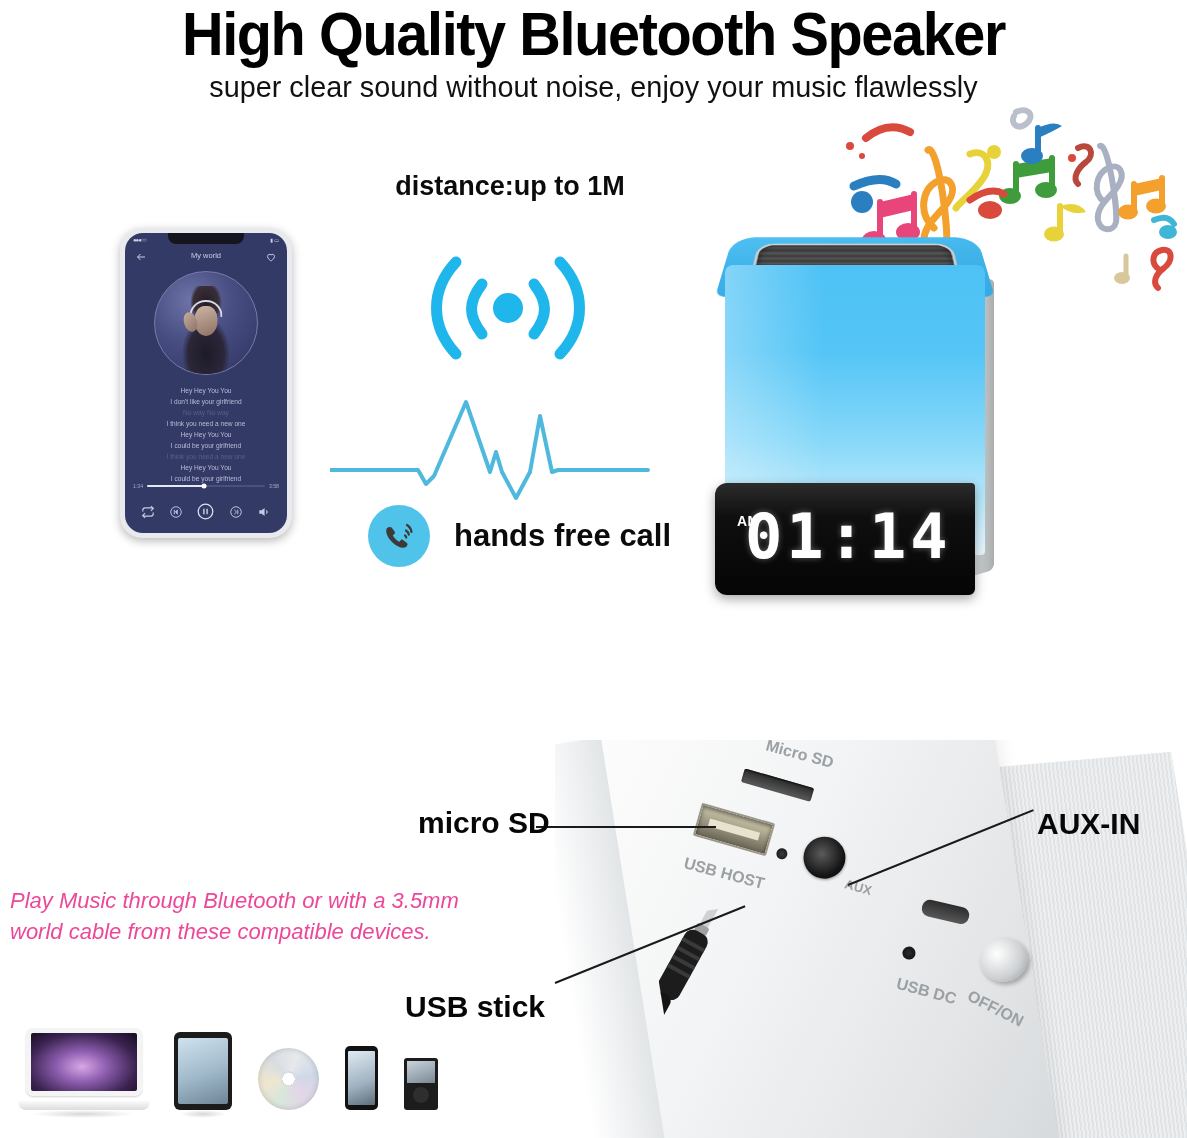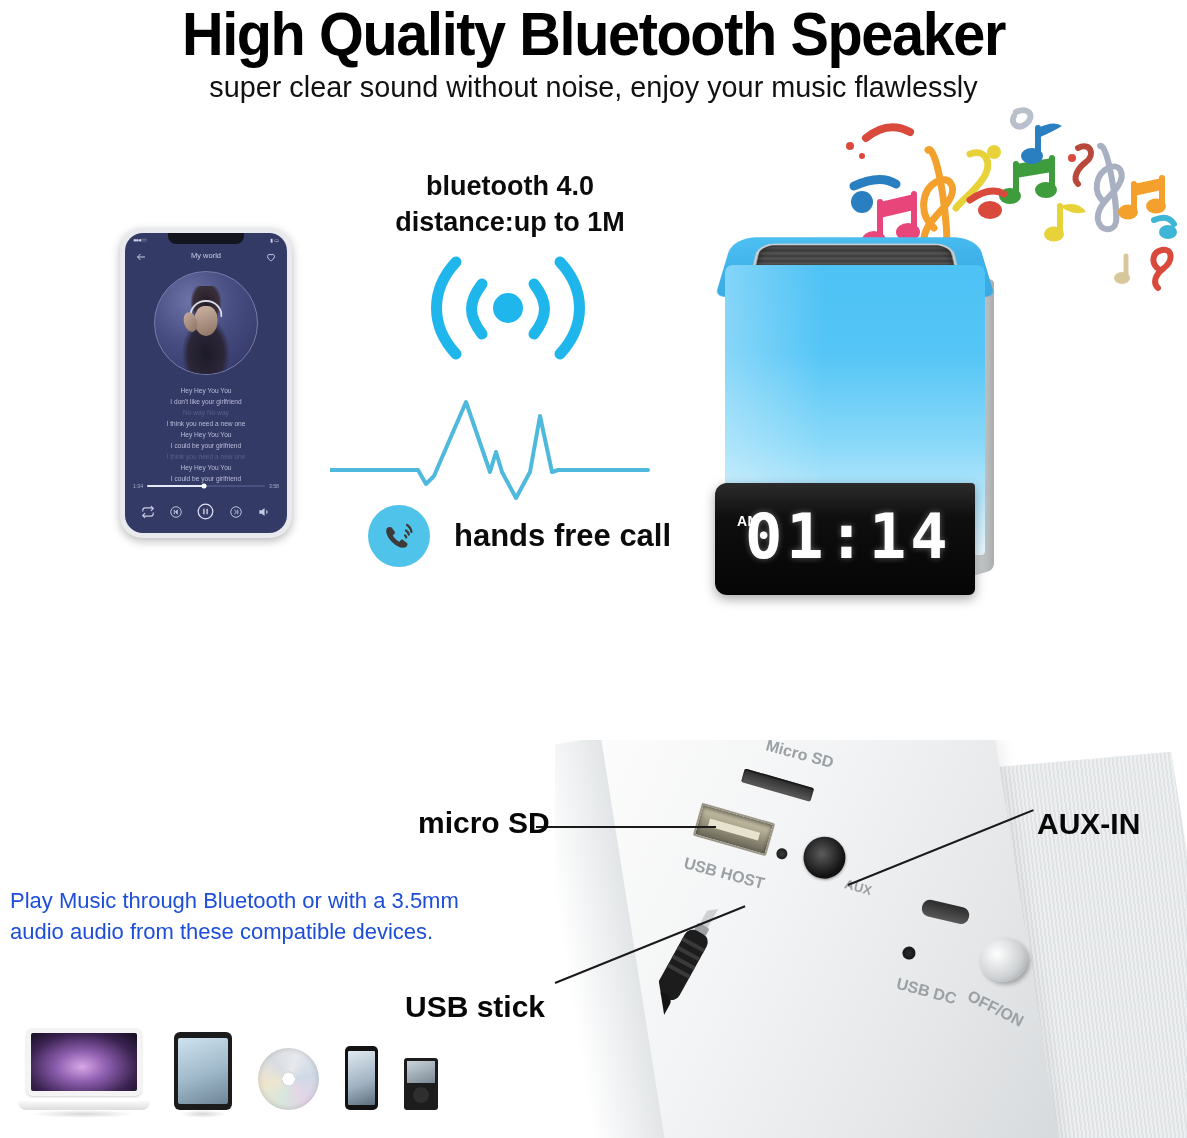--- a/index.html
+++ b/index.html
@@ -263,21 +263,21 @@
   .callout-line { position: absolute; background: #1a1a1a; height: 2px; transform-origin: left center; }
   .callout {
     position: absolute; font-weight: bold; font-size: 30px; color: #070707; white-space: nowrap;
   }
   .co-sd   { left: 418px; top: 806px; }
   .co-usb  { left: 405px; top: 990px; }
   .co-aux  { left: 1037px; top: 807px; }
 
   .bodytext {
     position: absolute; left: 10px; top: 885px; width: 470px;
-    font-size: 22px; line-height: 31px; color: #1d4ed8;
+    font-size: 22px; line-height: 31px; color: #ec4899; font-style: italic;
   }
   .devices {
     position: absolute; left: 18px; top: 1000px; width: 420px; height: 110px;
     display: flex; align-items: flex-end; gap: 26px;
   }
   .laptop { position: relative; width: 132px; height: 82px; }
   .laptop-lid {
     position: absolute; left: 8px; top: 0; width: 116px; height: 68px;
     background: #f4f4f4; border-radius: 7px; padding: 5px;
     box-shadow: 0 1px 2px rgba(0,0,0,.18);
@@ -408,21 +408,20 @@
           <svg viewBox="0 0 24 24" width="14" height="14" fill="#c7cae2">
             <path d="M4 9v6h4l5 4V5L8 9H4z"></path>
             <path d="M16 9.2a4 4 0 0 1 0 5.6" fill="none" stroke="#c7cae2" stroke-width="1.8"></path>
           </svg>
         </span>
       </div>
     </div>
   </div>
 
   <div class="bt-text">
-    <div>bluetooth 4.0</div>
     <div>distance:up to 1M</div>
   </div>
 
   <div class="bt-waves">
     <svg viewBox="0 0 180 115" width="180" height="115" fill="none" stroke="#1fb6ec" stroke-width="11" stroke-linecap="round">
       <path d="M38 12 C12 40, 12 76, 38 104"></path>
       <path d="M64 34 C50 52, 50 66, 64 84"></path>
       <path d="M116 34 C130 52, 130 66, 116 84"></path>
       <path d="M142 12 C168 40, 168 76, 142 104"></path>
       <circle cx="90" cy="58" r="15" fill="#1fb6ec" stroke="none"></circle>
@@ -589,21 +588,21 @@
   <div class="callout-line" style="left:536px; top:826px; width:180px;"></div>
   <div class="callout-line" style="left:555px; top:982px; width:205px; transform:rotate(-22deg);"></div>
   <div class="callout-line" style="left:848px; top:884px; width:200px; transform:rotate(-22deg);"></div>
 
   <div class="callout co-sd">micro SD</div>
   <div class="callout co-usb">USB stick</div>
   <div class="callout co-aux">AUX-IN</div>
 
   <div class="bodytext">
     <div>Play Music through Bluetooth or with a 3.5mm</div>
-    <div>audio audio from these compatible devices.</div>
+    <div>world cable from these compatible devices.</div>
   </div>
 
   <div class="devices">
     <div class="laptop">
       <div class="laptop-lid">
         <div class="laptop-scr"></div>
       </div>
       <div class="laptop-base"></div>
       <div class="shadow-ellipse"></div>
     </div>

